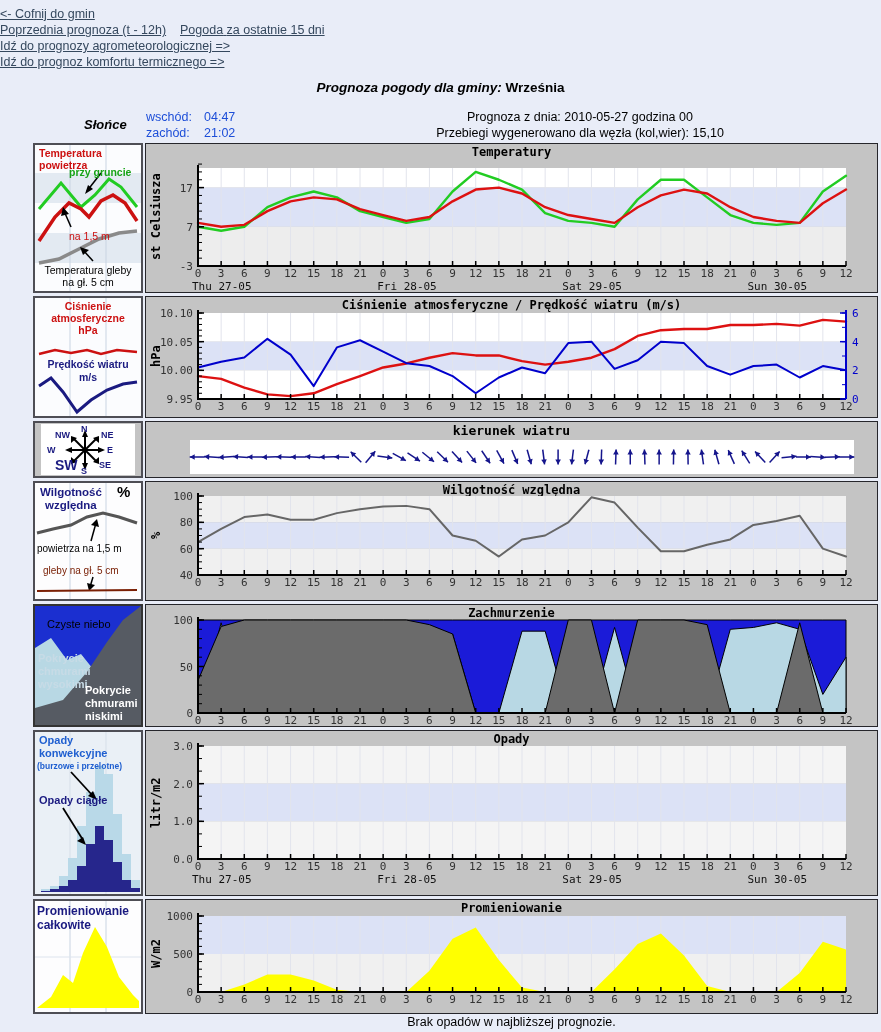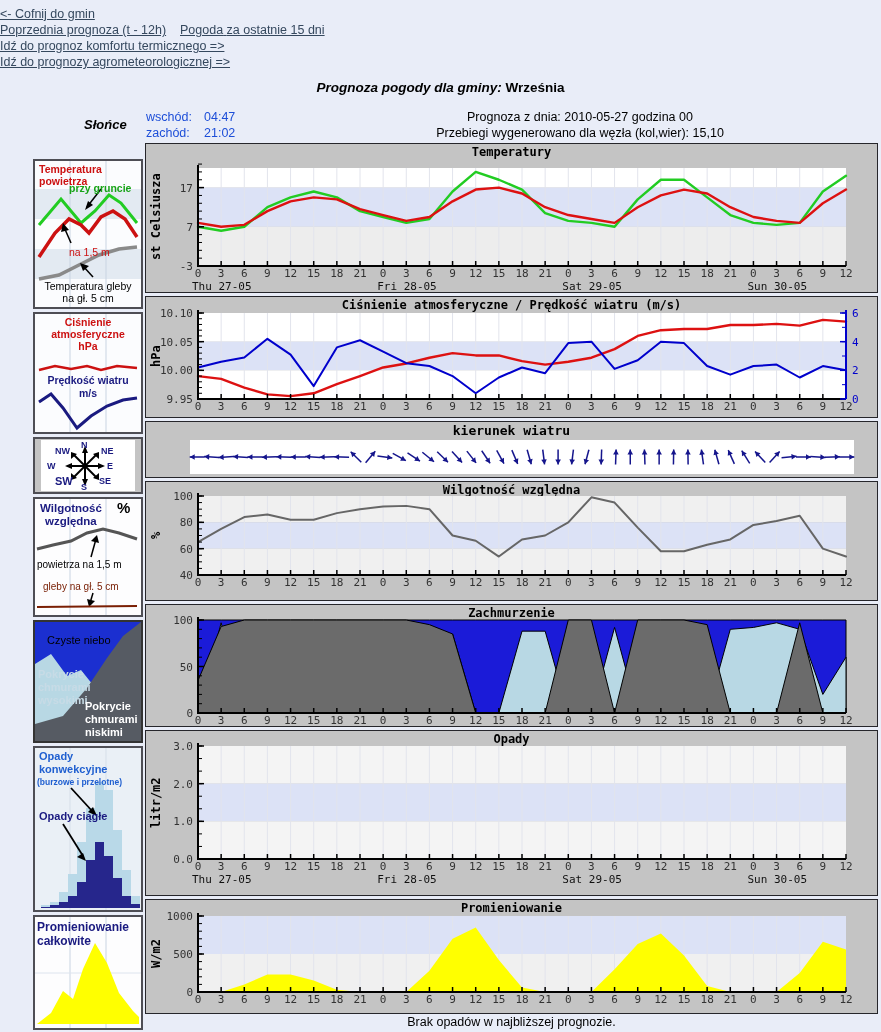--- a/index.html
+++ b/index.html
@@ -8,21 +8,21 @@
   .hdr{position:absolute;top:6px;left:0;width:100%;text-align:left;font-size:12.5px;color:#35485e;}
   .hdr .row{margin:1px 0;line-height:15px;}
   .hdr a{color:#35485e;text-decoration:underline;cursor:pointer;}
   .b{font-weight:normal;}
   .title{position:absolute;top:80px;left:0;width:100%;text-align:center;font-size:13.5px;font-weight:bold;font-style:italic;color:#000;}
   .title .nv{font-style:normal;}
   .sun-label{position:absolute;left:84px;top:117px;font-size:13px;font-weight:bold;font-style:italic;color:#000;}
   .sun-lines{position:absolute;left:146px;top:109px;font-size:12.5px;color:#1d4ed8;line-height:16px;}
   .sun-lines .sl{display:inline-block;width:58px;}
   .finfo{position:absolute;left:300px;top:109px;width:560px;text-align:center;font-size:12.5px;color:#000;line-height:16px;}
-  .sidebar{position:absolute;left:33px;top:159px;width:110px;}
+  .sidebar{position:absolute;left:33px;top:143px;width:110px;}
   .charts{position:absolute;left:145px;top:143px;width:733px;}
   .lpanel{position:relative;width:110px;background:#fbfcfe;border:2px solid #4e4e55;box-sizing:border-box;margin-bottom:3px;overflow:hidden;}
   .cpanel{position:relative;width:733px;background:#c4c4c4;border:1px solid #26262b;box-sizing:border-box;margin-bottom:3px;overflow:hidden;}
   .ctitle{position:absolute;top:1px;left:0;width:100%;text-align:center;font:bold 12px "DejaVu Sans Mono",monospace;color:#000;}
   .ctitle.big{font-size:13px;}
   .vlabel{position:absolute;left:3px;writing-mode:vertical-rl;transform:rotate(180deg);display:flex;align-items:center;justify-content:center;font:bold 12px "DejaVu Sans Mono",monospace;color:#000;}
   svg{position:absolute;left:0;top:0;}
   svg text.tick{font:11px "DejaVu Sans Mono",monospace;fill:#333;}
   svg text.tick.y2{fill:#0000cc;}
   svg text.day{font:11px "DejaVu Sans Mono",monospace;fill:#111;}
@@ -36,22 +36,22 @@
 
 <div class="page">
 
   <div class="hdr">
     <div class="row"><a>&lt;- Cofnij do gmin</a></div>
     <div class="row">
       <a><span class="b">Poprzednia prognoza</span> <span>(t - 12h)</span></a>
       &nbsp;&nbsp;
       <a><span>Pogoda</span> <span class="b">za ostatnie 15 dni</span></a>
     </div>
+    <div class="row"><a>Idź do prognozy agrometeorologicznej =&gt;</a></div>
     <div class="row"><a>Idź do prognoz komfortu termicznego =&gt;</a></div>
-    <div class="row"><a>Idź do prognozy agrometeorologicznej =&gt;</a></div>
   </div>
 
   <div class="title">
     <span>Prognoza pogody dla gminy:</span> <span class="nv">Września</span>
   </div>
 
   <div class="sun-label">Słońce</div>
   <div class="sun-lines">
     <div><span class="sl">wschód:</span><span>04:47</span></div>
     <div><span class="sl">zachód:</span><span>21:02</span></div>
@@ -118,21 +118,21 @@
             <polygon points="64,41 64,34 58,39"></polygon>
           <polygon points="36,41 42,39 36,34"></polygon>
             <polygon points="64,13 58,15 64,20"></polygon>
         </g>
       </svg>
       <div class="ll nvy" style="left:46px;top:0;font-size:9px">N</div>
       <div class="ll nvy" style="left:66px;top:6px;font-size:9px">NE</div>
       <div class="ll nvy" style="left:72px;top:21px;font-size:9px">E</div>
       <div class="ll nvy" style="left:64px;top:36px;font-size:9px">SE</div>
       <div class="ll nvy" style="left:46px;top:42px;font-size:9px">S</div>
-      <div class="ll nvy" style="left:20px;top:36px;font-size:11px">SW</div>
+      <div class="ll nvy" style="left:20px;top:36px;font-size:14px">SW</div>
       <div class="ll nvy" style="left:12px;top:21px;font-size:9px">W</div>
       <div class="ll nvy" style="left:20px;top:6px;font-size:9px">NW</div>
     </div>
 
     <div class="lpanel" style="height:120px">
       <svg width="106" height="116">
         <rect width="106" height="116" fill="#fdfdfe"></rect>
         <line x1="35" y1="0" x2="35" y2="116" stroke="#c9d4e2"></line>
           <line x1="71" y1="0" x2="71" y2="116" stroke="#c9d4e2"></line>
         <polyline points="2,50 18,46 36,42 52,34 68,30 84,34 102,40" fill="none" stroke="#555" stroke-width="3"></polyline>

